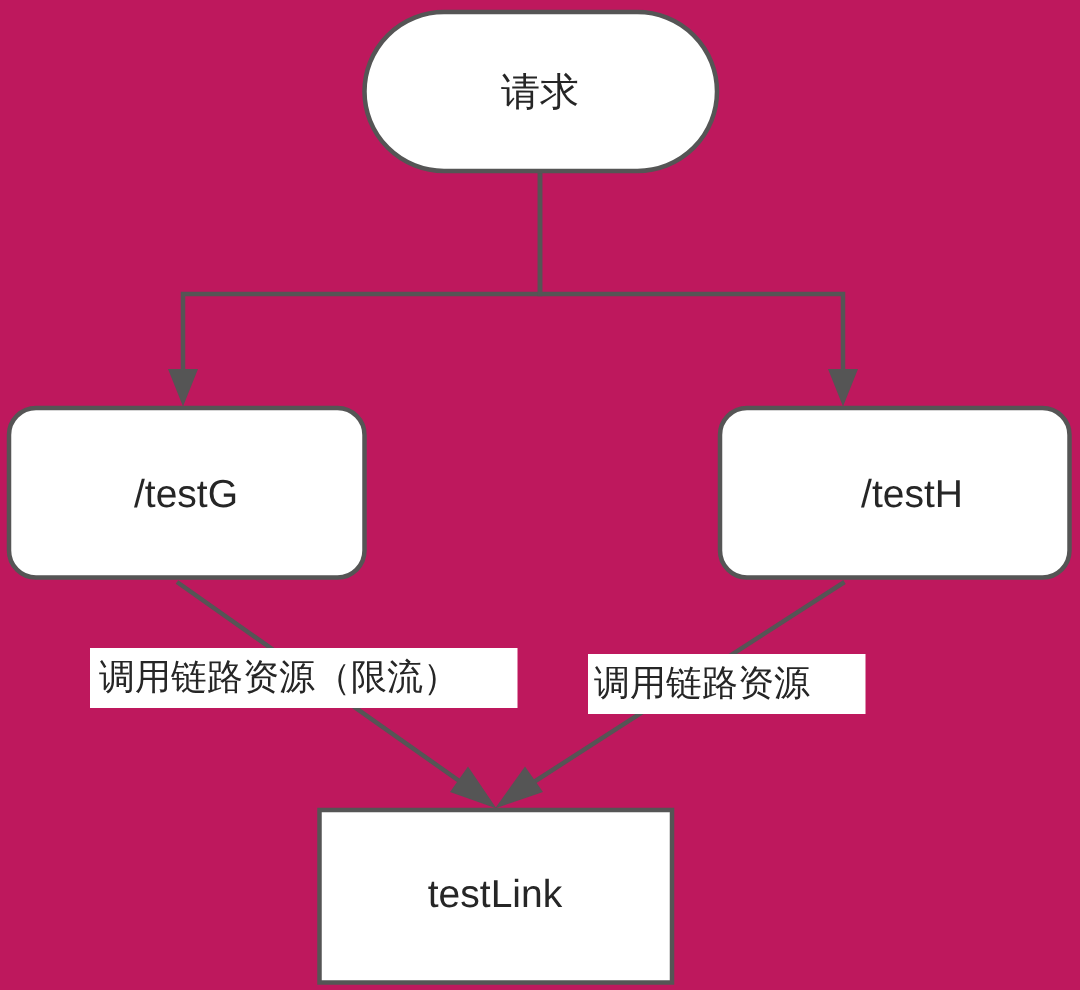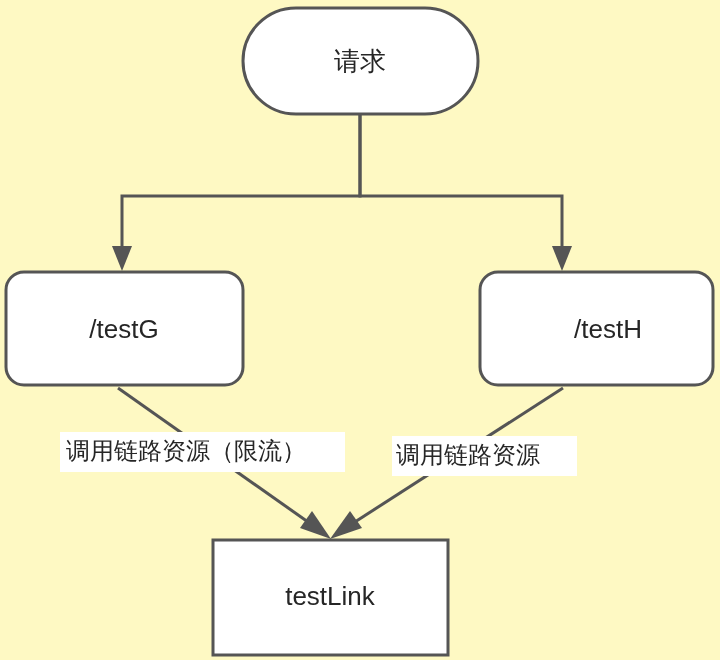--- a/index.html
+++ b/index.html
@@ -10,21 +10,21 @@
   body {
     width: 720px;
     height: 660px;
     font-family: "Liberation Sans", "DejaVu Sans", sans-serif;
     overflow: hidden;
   }
   #diagram-root {
     position: relative;
     width: 720px;
     height: 660px;
-    background: #fef9c3;
+    background: #be185d;
   }
   #diagram-svg {
     position: absolute;
     left: 0;
     top: 0;
     width: 720px;
     height: 660px;
   }
   .node-label {
     font-size: 26px;

